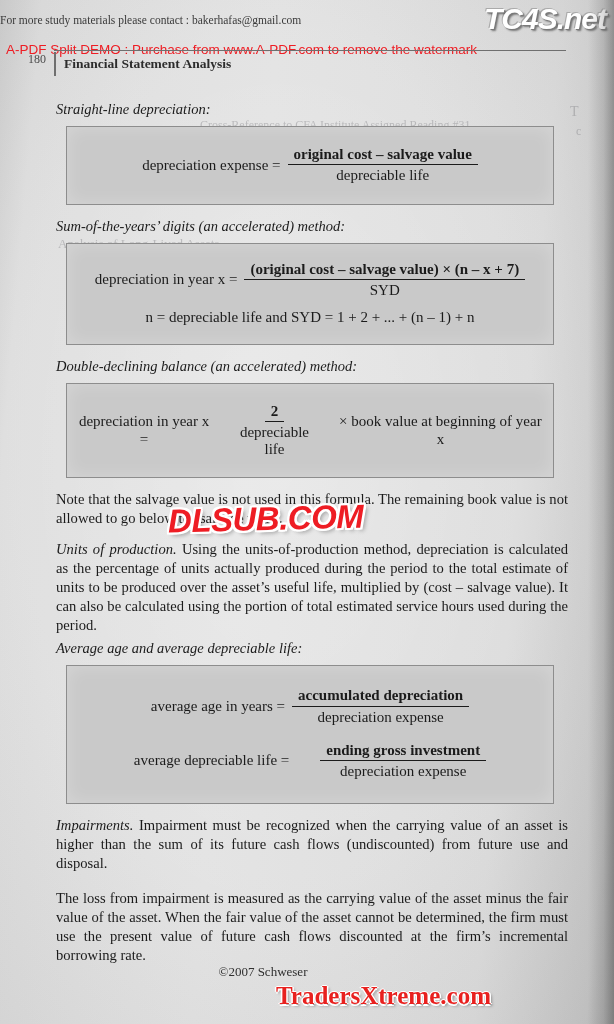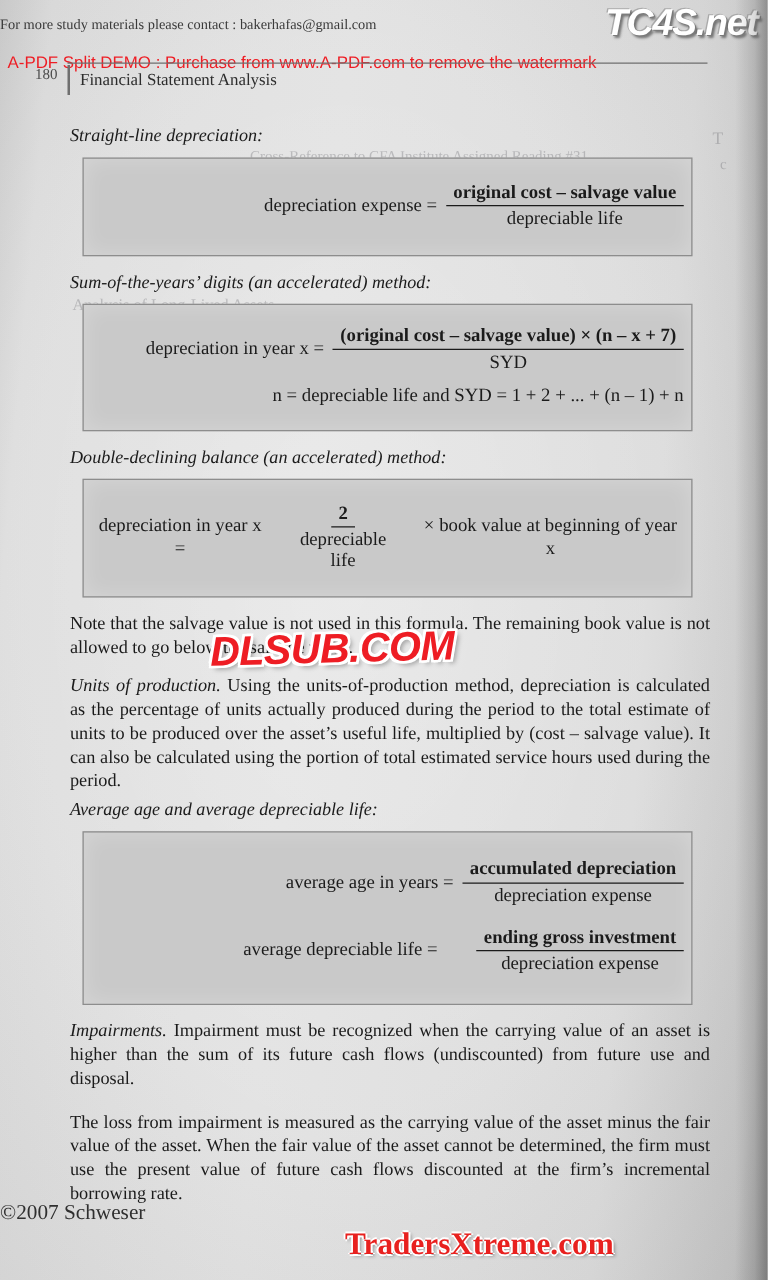--- a/index.html
+++ b/index.html
@@ -107,20 +107,21 @@
     height: 24px;
     background: #6f6f6f;
   }
   .header-text {
     position: absolute;
     left: 40px;
     top: 10px;
     font-size: 13.5px;
     font-family: "Liberation Serif", serif;
     color: #2d2d2d;
+    font-weight: bold;
   }
 
   
   .col {
     position: absolute;
     left: 56px;
     top: 88px;
     width: 512px;
     color: #1b1b1b;
   }
@@ -145,21 +146,21 @@
     background: #c9c9c9;
     border: 1px solid #8d8d8d;
     margin: 6px 0 4px 0;
     padding: 12px 6px;
     text-align: center;
     box-shadow: inset 0 0 18px rgba(255,255,255,0.25);
   }
   .frow {
     display: flex;
     align-items: center;
-    justify-content: flex-end;
+    justify-content: center;
     font-size: 15px;
     line-height: 1.15;
     margin: 3px 0;
   }
   .frow + .frow { margin-top: 10px; }
   .lbl { padding-right: 7px; }
   .frac {
     display: inline-flex;
     flex-direction: column;
     align-items: center;
@@ -202,21 +203,22 @@
     color: #e8211f;
     text-shadow:
        1.5px 0 0 #fff, -1.5px 0 0 #fff, 0 1.5px 0 #fff, 0 -1.5px 0 #fff,
        2px 2px 3px rgba(0,0,0,0.4);
     white-space: nowrap;
   }
   .footer {
     position: absolute;
     left: 0; width: 526px;
     bottom: 44px;
-    font-size: 17px;
+    text-align: center;
+    font-size: 13px;
     color: #2f2f2f;
     font-family: "Liberation Serif", serif;
   }
 </style>
 </head>
 <body>
 
 <div class="page">
   <div class="page-inner"></div>
 

